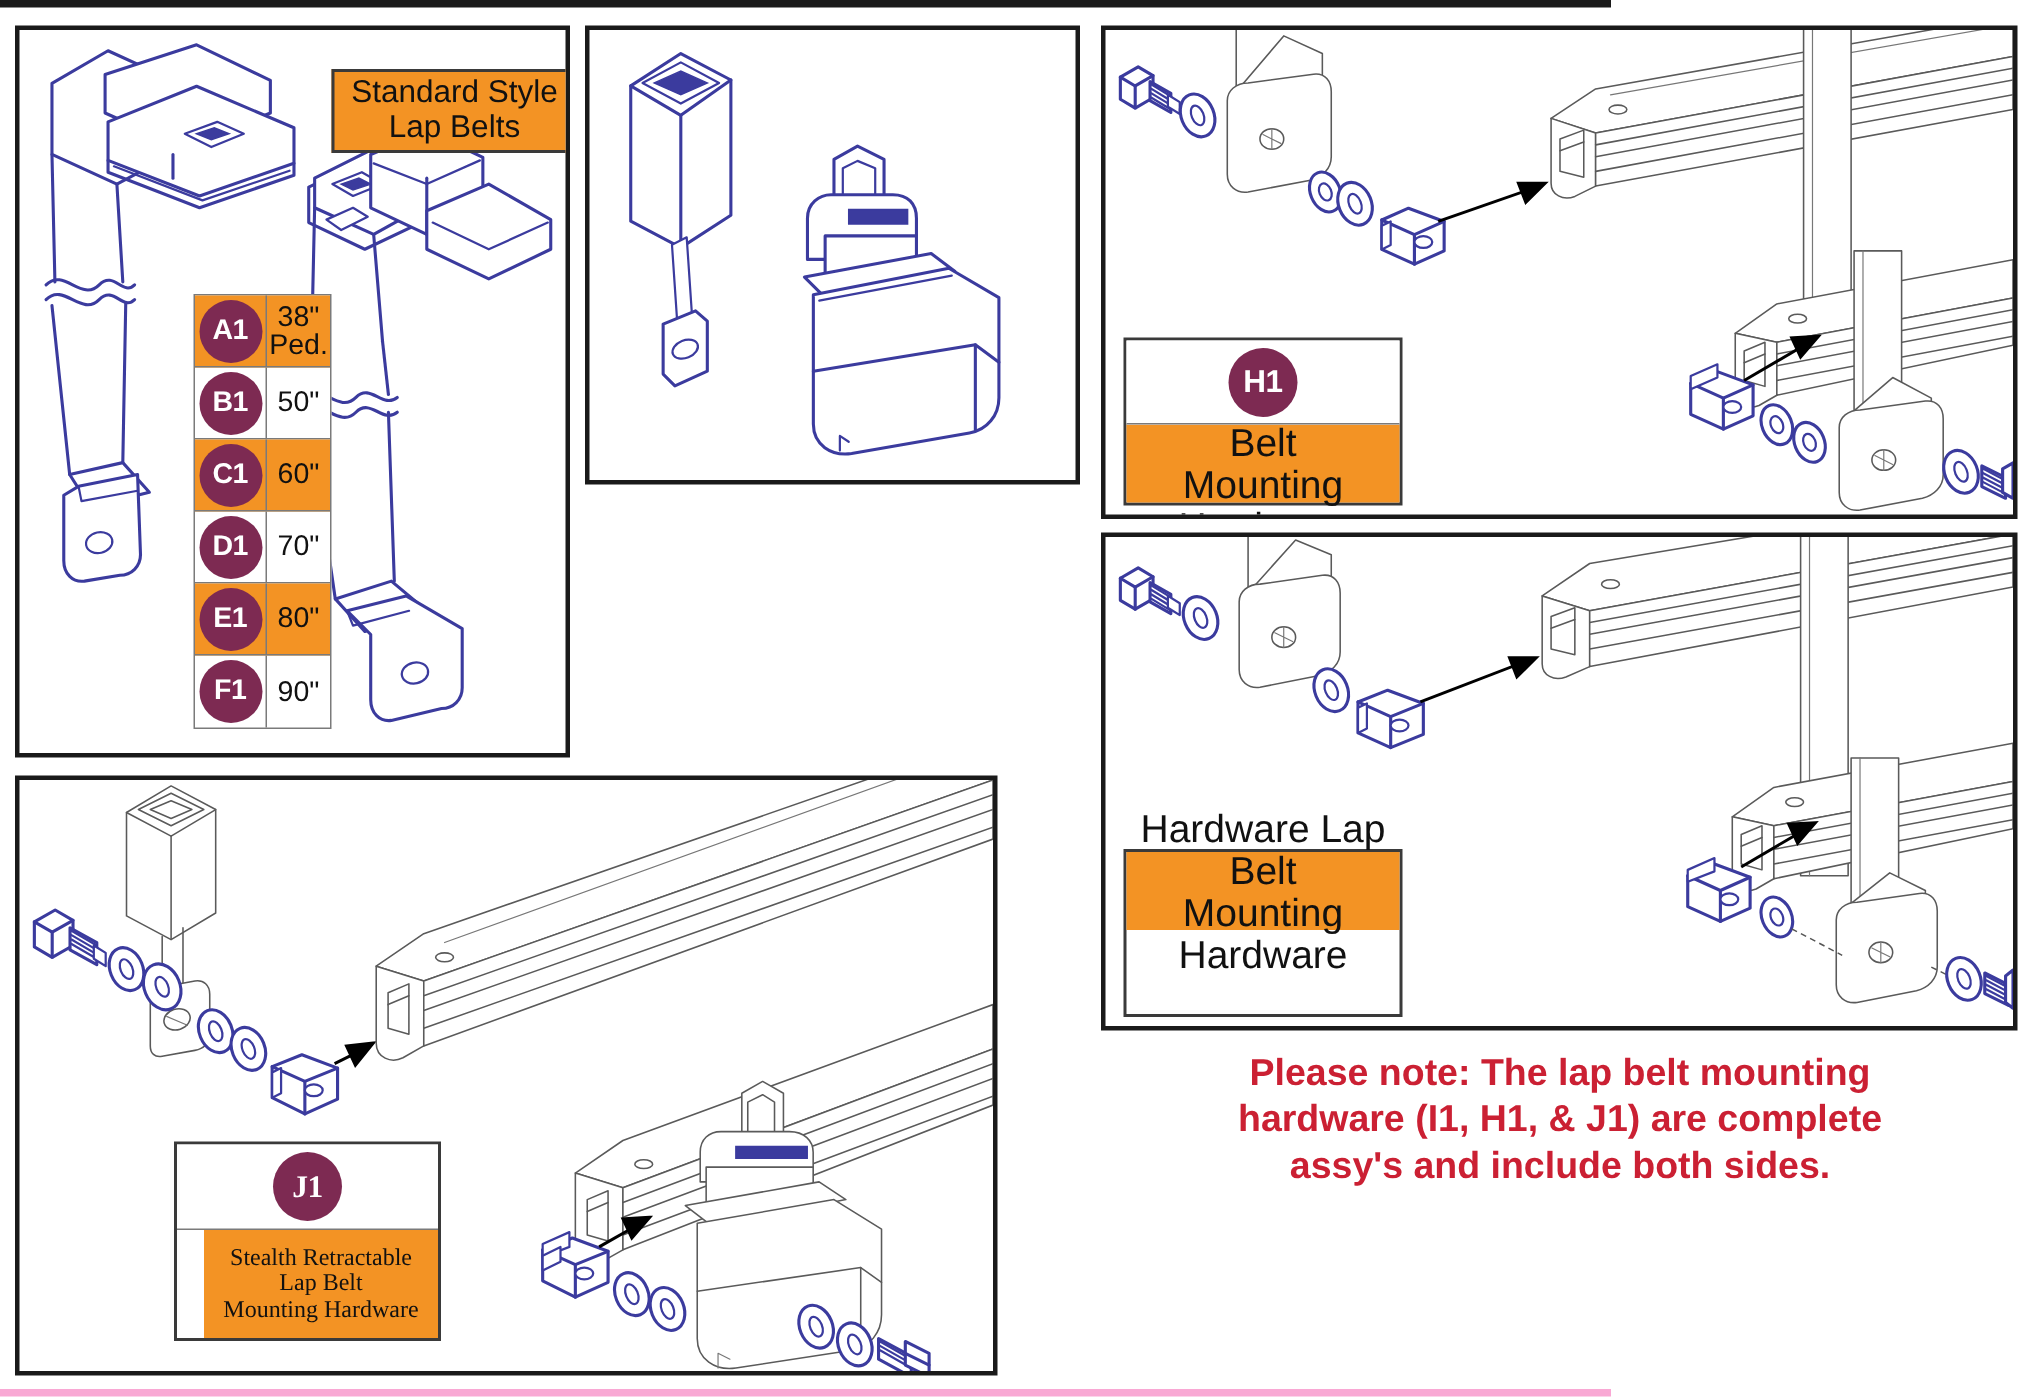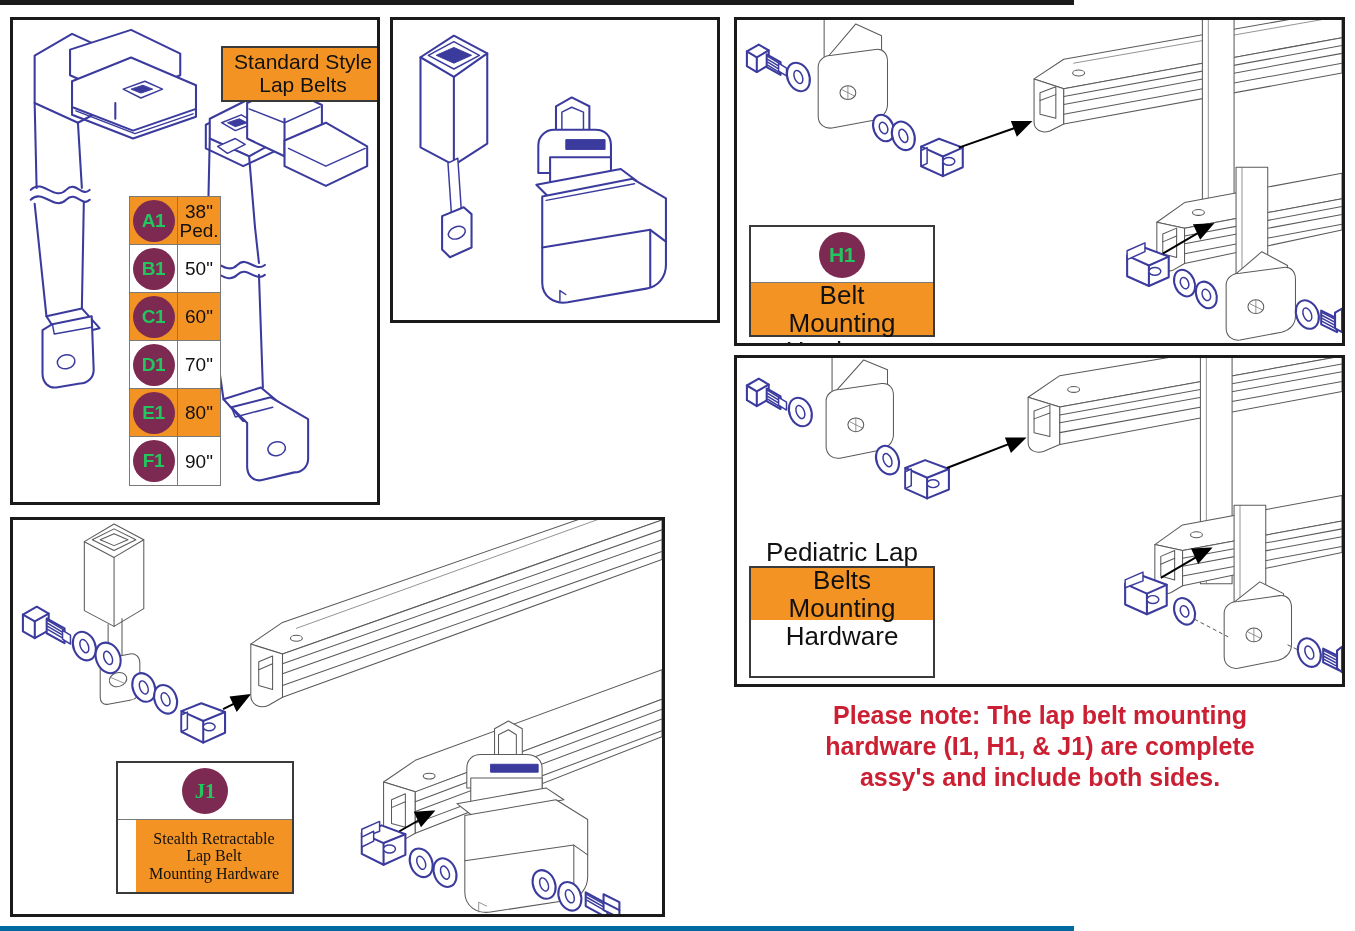--- a/index.html
+++ b/index.html
@@ -6,21 +6,21 @@
   body{
     width:1355px;height:931px;
     font-family:"Liberation Sans", sans-serif;
     overflow:hidden;
     position:relative;
   }
   .page{
     position:absolute;left:0;top:0;width:1074px;height:931px;
     box-sizing:border-box;
     border-top:5px solid #1a1a1a;
-    border-bottom:5px solid #0369a1;
+    border-bottom:5px solid #f9a8d4;
     background:#fff;
   }
   .panel{
     position:absolute;
     box-sizing:border-box;
     border:3px solid #1a1a1a;
     background:#fff;
     overflow:hidden;
   }
   #panel-standard{left:10px;top:12px;width:370px;height:488px;}
@@ -71,21 +71,21 @@
   }
   .size-val{
     flex:1;display:flex;align-items:center;justify-content:center;
     font-size:19px;color:#111;line-height:1.0;text-align:center;
     white-space:pre-line;
   }
   .badge{
     position:absolute;
     border-radius:50%;
     background:#7D2A52;
-    color:#22c55e;
+    color:#ffffff;
     display:flex;align-items:center;justify-content:center;
     font-weight:bold;
     letter-spacing:-0.3px;
   }
   .size-key .badge{
     left:50%;top:50%;transform:translate(-50%,-50%);
     width:42px;height:42px;font-size:19px;
   }
 
   
@@ -520,21 +520,21 @@
           <g>
             <path class="fl-white-b" d="M592 296 L608 304 L608 318 L592 310 Z"></path>
             <path class="ln-blue-thin" d="M593 298 L608 306 M593 301 L608 309 M593 304 L608 312 M593 307 L608 315"></path>
             <path class="fl-white-b" d="M606 298 L611 294 L611 320 L606 316 Z"></path>
           </g>
         </g>
       </svg>
     </div>
 
     <div class="stack-cap" id="cap-i1">
-      <div class="cap-bot">Pediatric Lap Belts
+      <div class="cap-bot">Hardware Lap Belt
 Mounting Hardware</div>
     </div>
   </div>
 
   <div class="panel" id="panel-j1">
     <div class="svgwrap">
       <svg viewBox="0 0 655 400" preserveAspectRatio="none">
 
         <g>
           <path class="fl-white-g" d="M72 22 L102 4 L132 20 L132 90 L102 108 L72 92 Z"></path>

